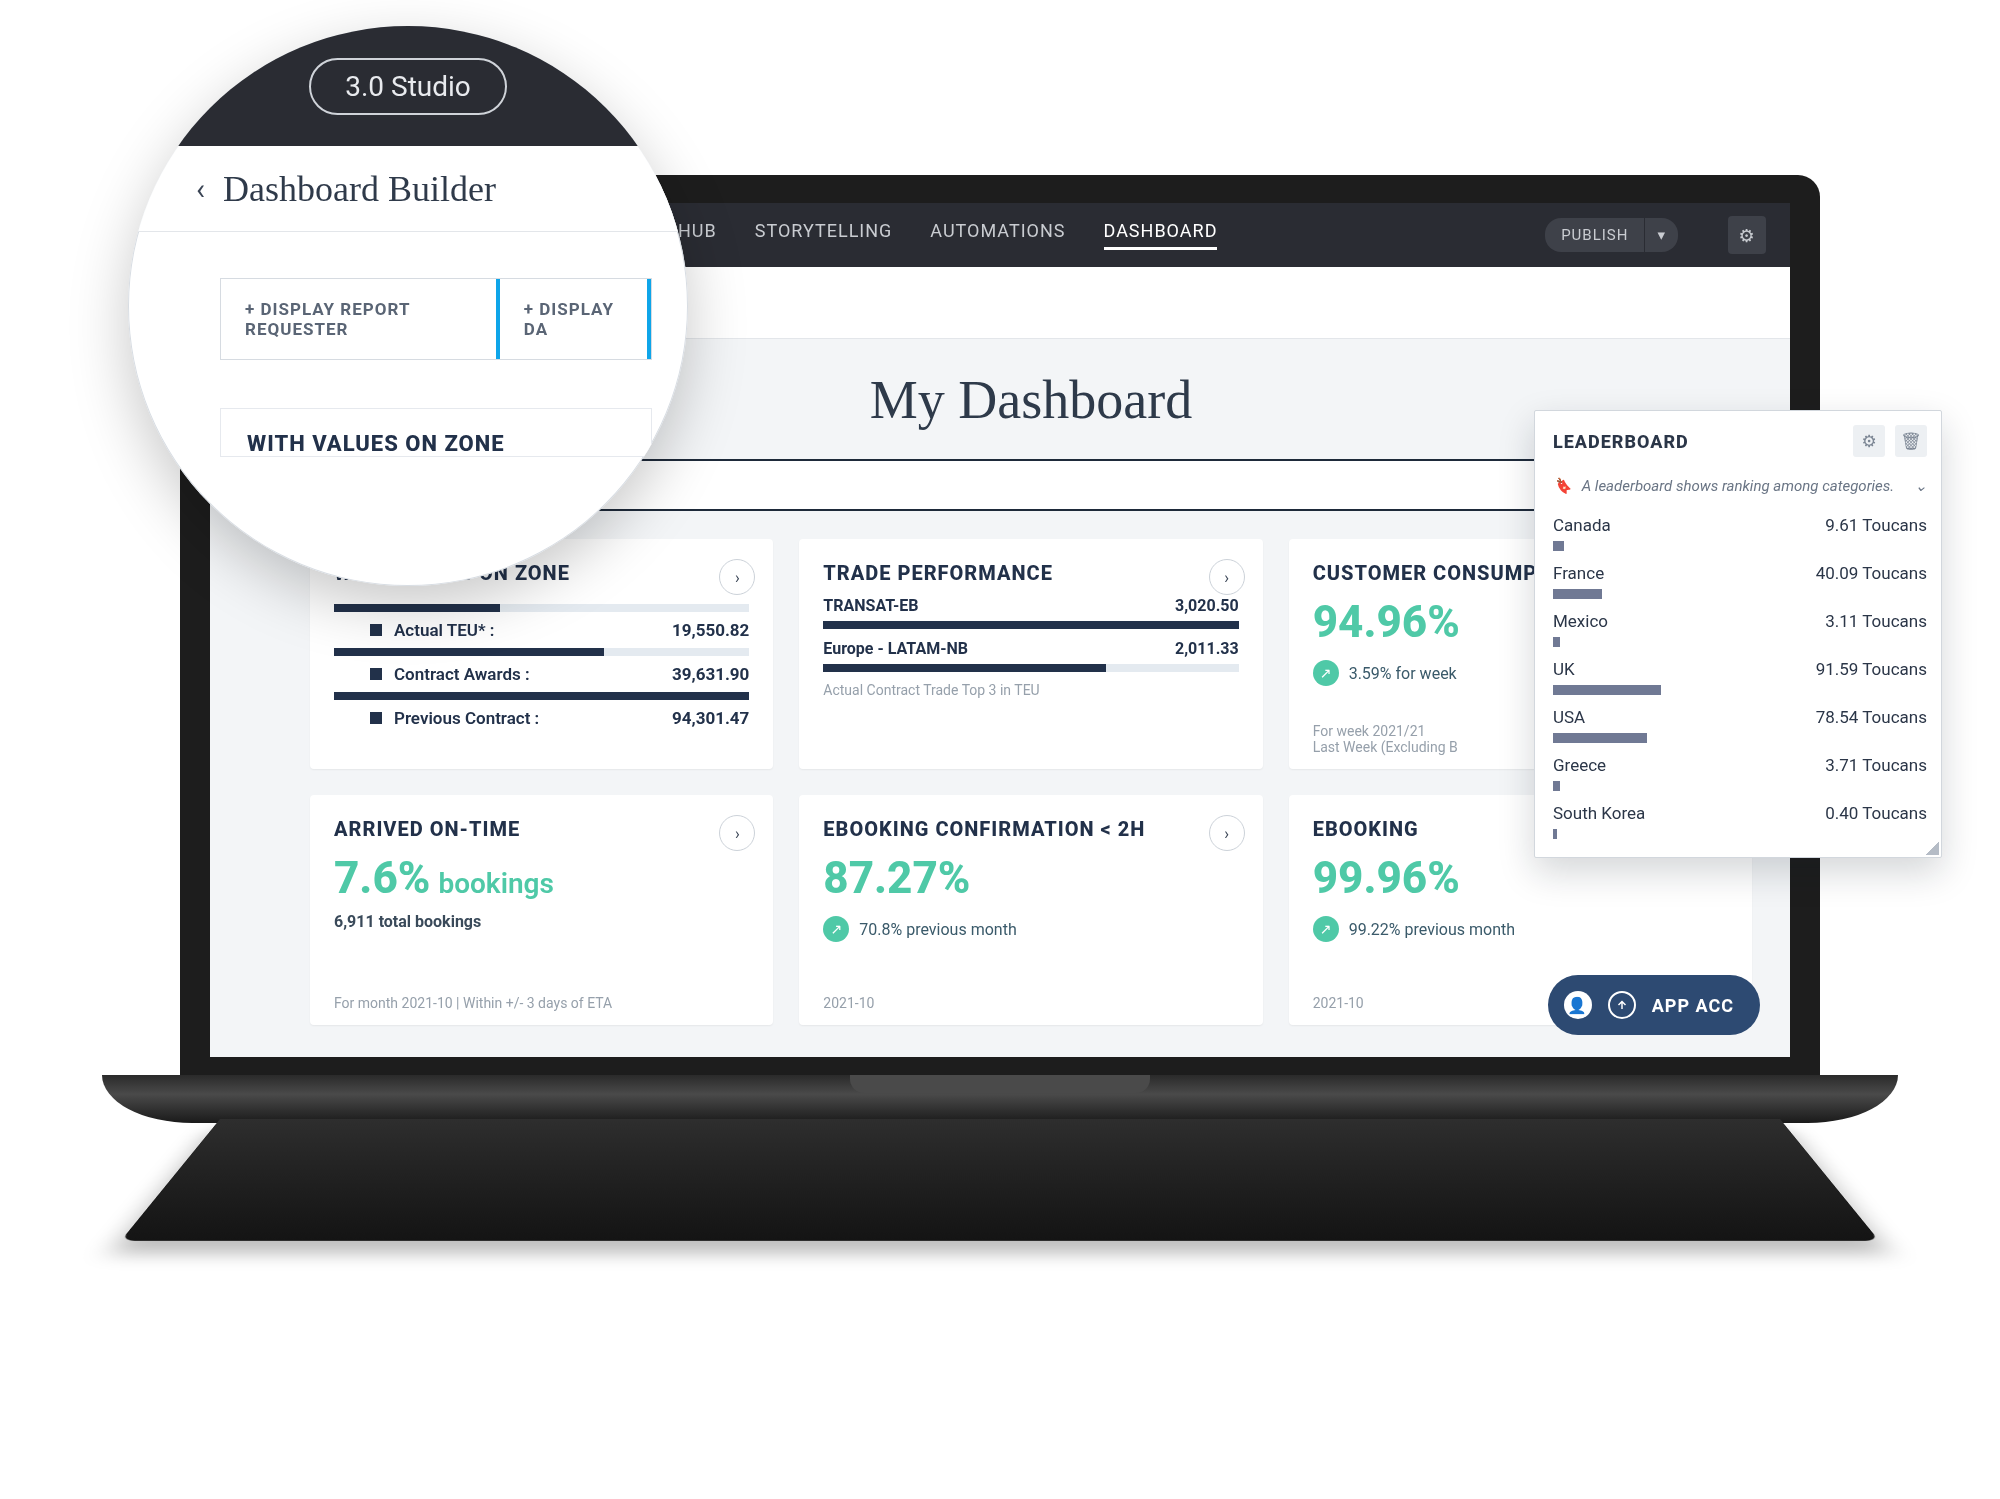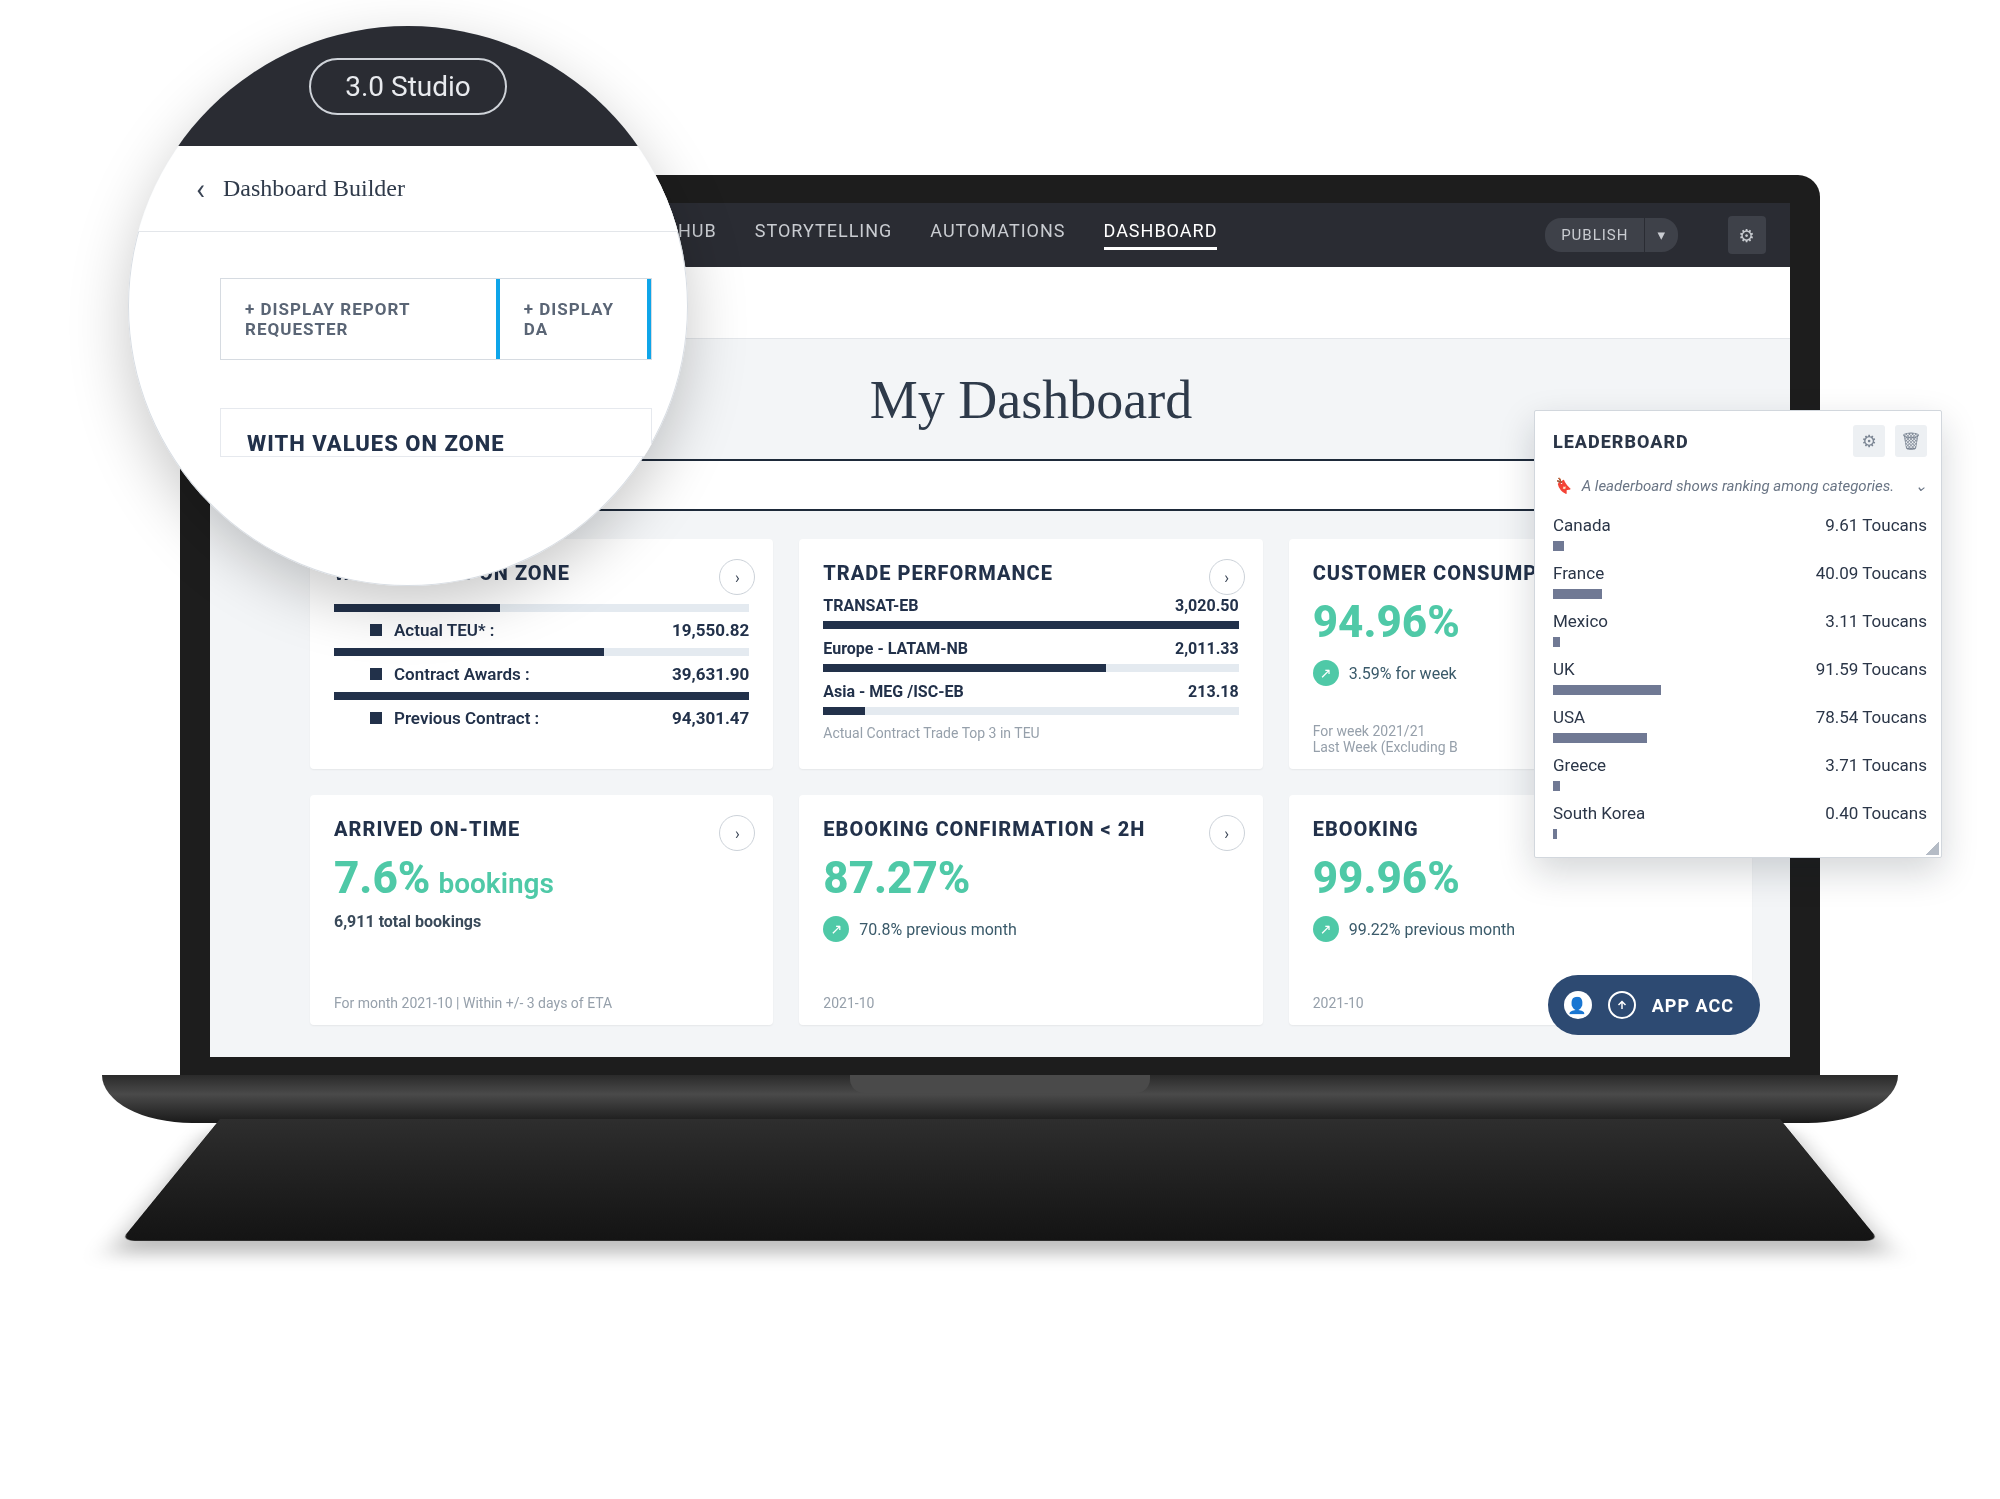--- a/index.html
+++ b/index.html
@@ -168,21 +168,21 @@
 .magnifier{
   position:absolute; left:128px; top:26px;
   width:560px;height:560px;border-radius:50%;
   background:#fff; box-shadow: 0 20px 60px rgba(0,0,0,.22), inset 0 0 0 1px #d8dde3;
   overflow:hidden;
 }
 .mag-top{height:120px;background:#2a2c33;display:flex;align-items:center;justify-content:center;}
 .mag-pill{border:2px solid #cfd3d9;color:#e8eaee;border-radius:40px;padding:10px 34px;font-size:28px;}
 .mag-sub{height:86px;background:rgba(255,255,255,.95);display:flex;align-items:center;padding-left:68px;gap:18px;border-bottom:1px solid #e3e6ea;}
 .mag-sub .chev{font-size:30px;color:#3a4454;}
-.mag-sub .title{font-family:Georgia,serif;font-size:24px;color:#2f3a4a;}
+.mag-sub .title{font-family:Georgia,serif;font-size:36px;color:#2f3a4a;}
 .mag-body{padding:46px 36px 0 92px;}
 .mag-tabs{display:flex;border:1px solid #d6dbe1;}
 .mag-tabs>div{padding:20px 24px;font-size:17px;letter-spacing:1px;font-weight:700;color:#5a6575;border-right:4px solid #0ea5e9;}
 .mag-card{margin-top:48px;background:#fff;border:1px solid #e6e9ee;padding:22px 26px 0 26px;}
 .mag-card h3{font-size:22px;font-weight:800;color:#22314a;letter-spacing:1px;}
 
 
 .lb{
   position:absolute; right:58px; top:410px;
   width:408px; background:#fff; border:1px solid #d2d7dd;
@@ -294,29 +294,20 @@
                 </div>
                 <div class="t-row">
                   <div class="top">
                     <span>Europe - LATAM-NB</span>
                     <span>2,011.33</span>
                   </div>
                   <div class="bar">
                     <div style="width:68%"></div>
                   </div>
                 </div>
-                <div class="t-row">
-                  <div class="top">
-                    <span>Asia - MEG /ISC-EB</span>
-                    <span>213.18</span>
-                  </div>
-                  <div class="bar">
-                    <div style="width:10%"></div>
-                  </div>
-                </div>
               </div>
             <div class="t-caption">Actual Contract Trade Top 3 in TEU</div>
           </div>
 
           <div class="card">
             <div class="gobtn">›</div>
             <h3>CUSTOMER CONSUMPT</h3>
             <div class="big-pct">94.96%</div>
             <div class="trend">
               <span class="circle">↗</span>

